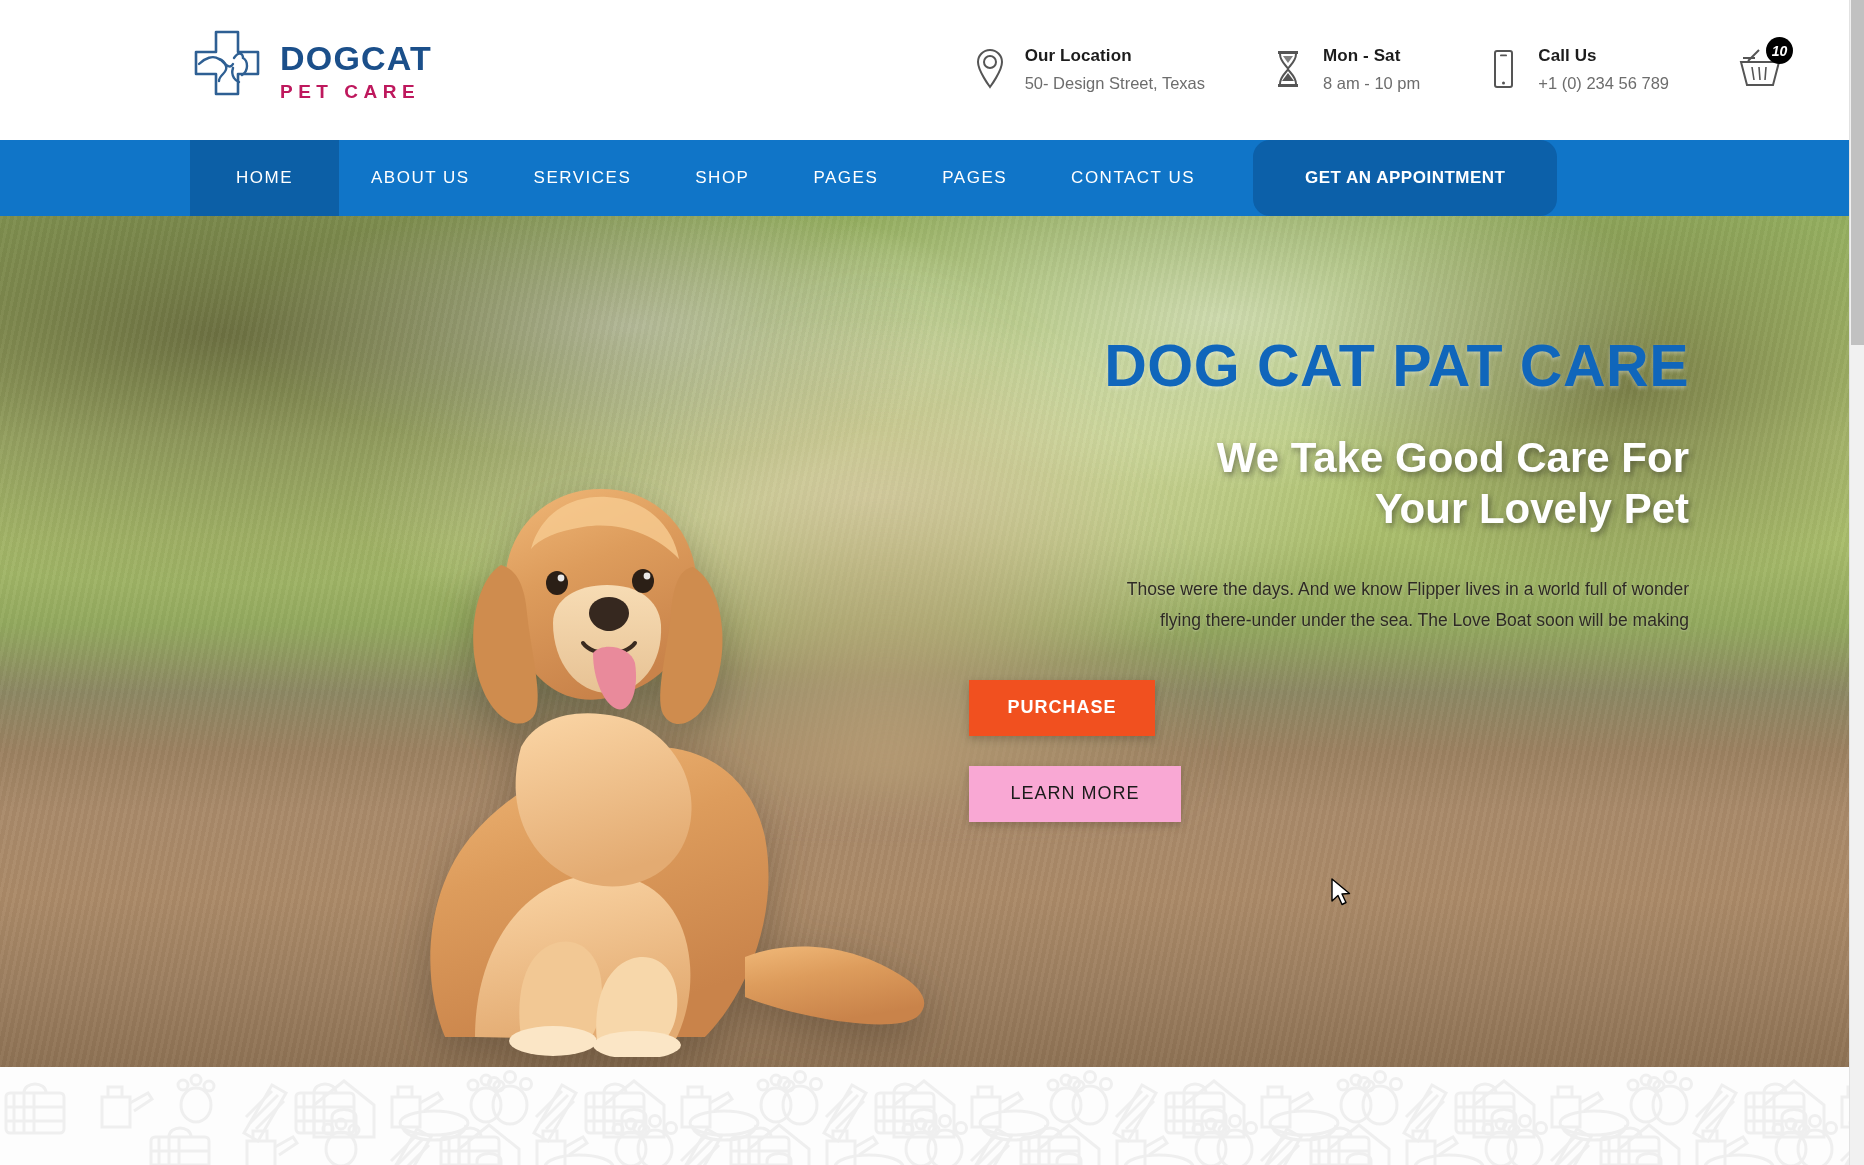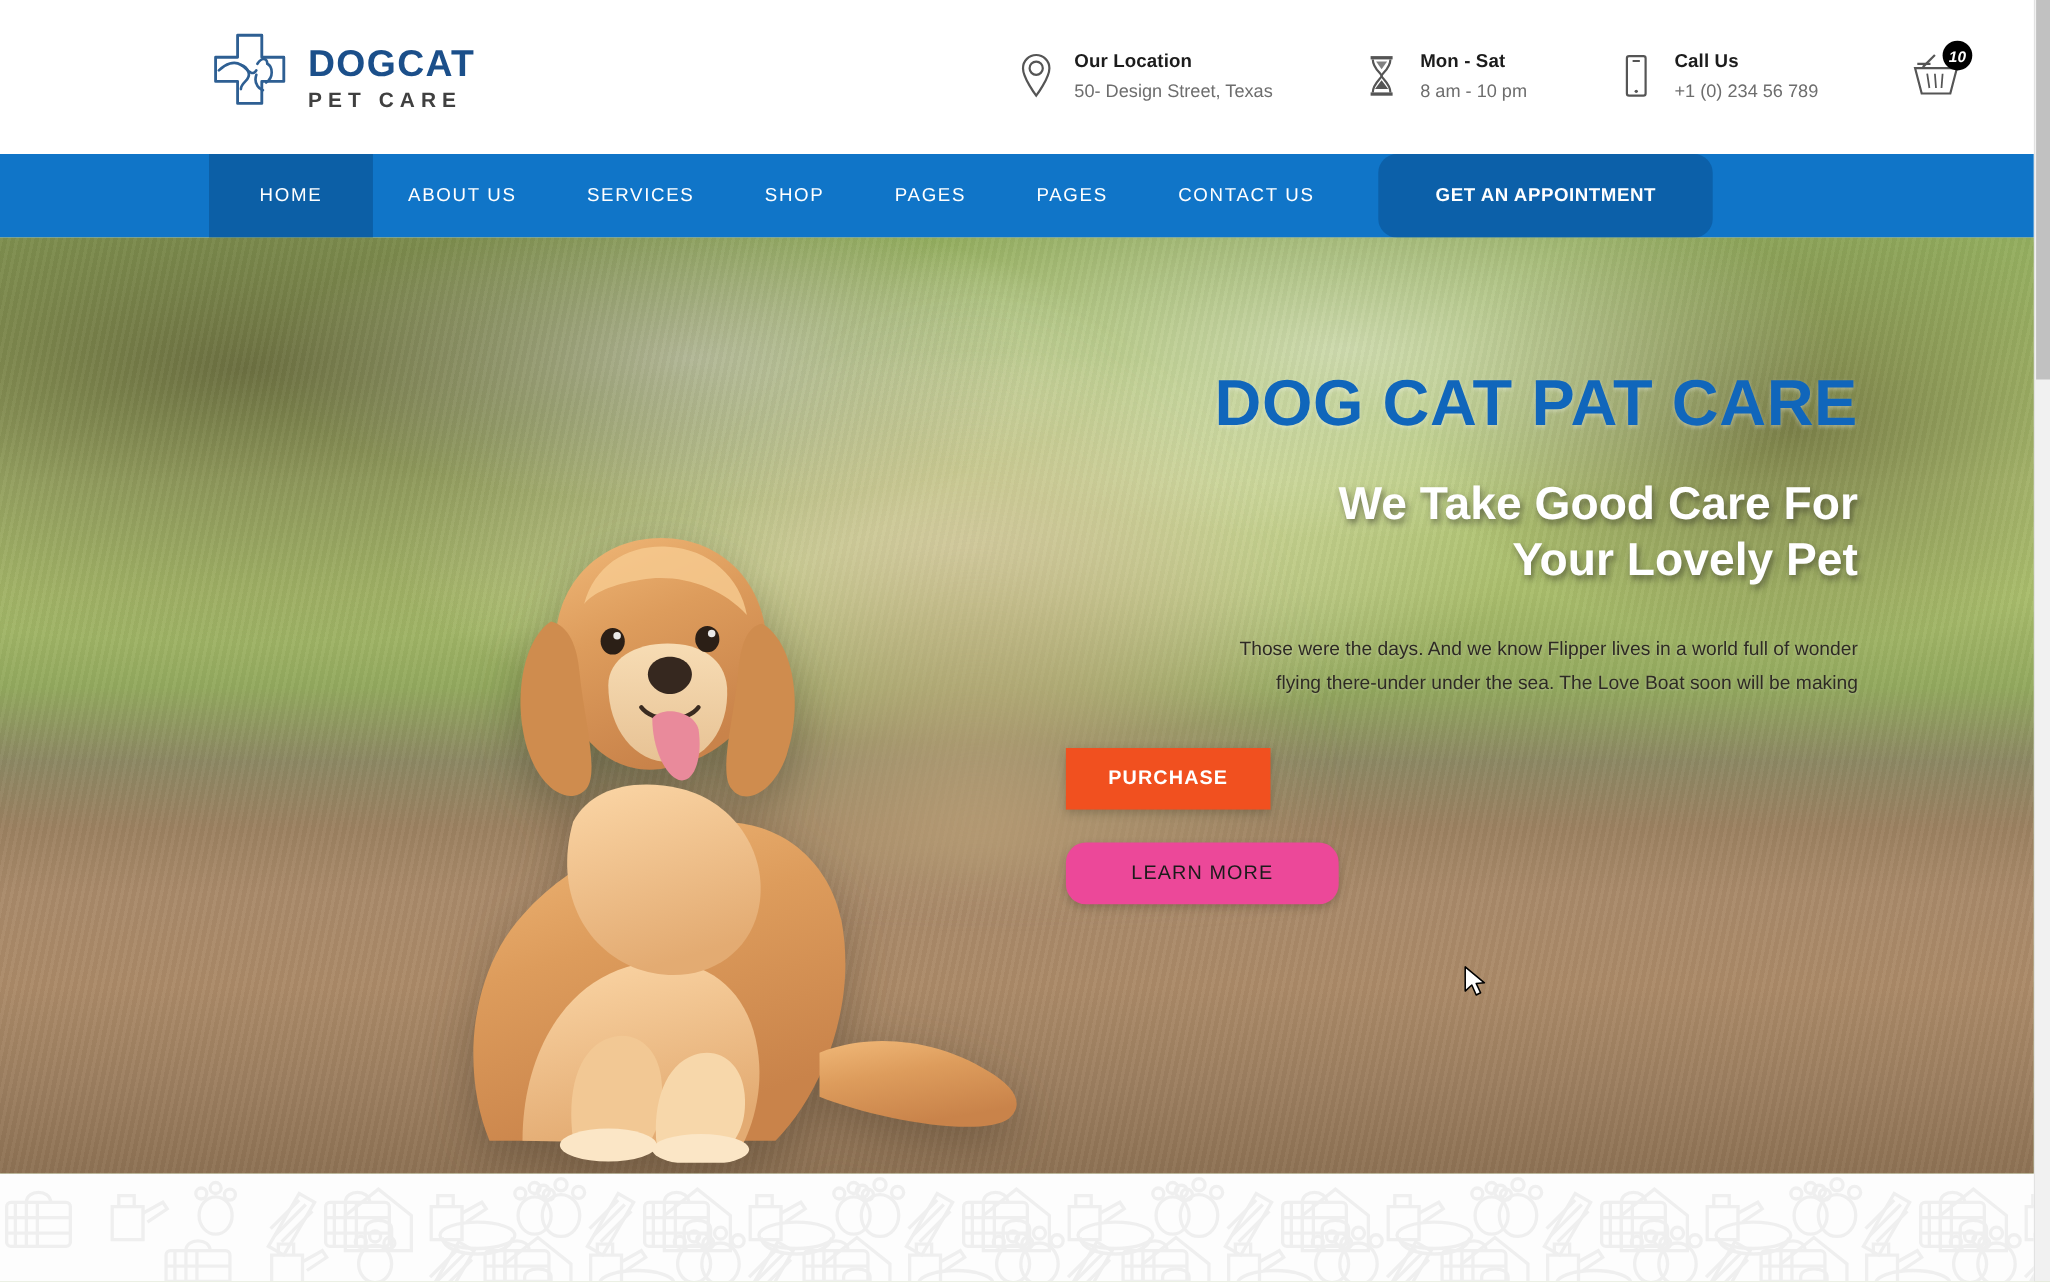--- a/index.html
+++ b/index.html
@@ -39,29 +39,29 @@
 
   .logo-wrap { display: flex; align-items: center; gap: 16px; }
   .logo-mark { width: 74px; height: 84px; flex: 0 0 auto; }
   .logo-text { line-height: 1; padding-top: 2px; }
   .logo-title {
     font-size: 34px; font-weight: bold; letter-spacing: 1.2px;
     color: #1b4f8a; font-family: "Liberation Sans", sans-serif;
   }
   .logo-sub {
     font-size: 19px; font-weight: bold; letter-spacing: 5.5px;
-    color: #404040; margin-top: 7px;
+    color: #be185d; margin-top: 7px;
   }
 
   .contacts {
     display: flex;
     align-items: center;
     margin-left: auto;
     padding-right: 62px;
-    gap: 16px;
+    gap: 0;
   }
   .contact-item {
     display: flex;
     align-items: center;
     gap: 16px;
     padding: 0 34px;
   }
   .contact-ico { width: 34px; height: 44px; flex: 0 0 auto; color: #4a4a4a; }
   .contact-txt { line-height: 1.35; }
   .contact-title {
@@ -222,25 +222,24 @@
     cursor: pointer;
     box-shadow: 0 3px 8px rgba(40,30,20,.25);
   }
   .btn-primary {
     background: #f1501f;
     color: #ffffff;
     font-weight: bold;
     width: 186px;
   }
   .btn-secondary {
-    background: #ec4899;
+    background: #f9a8d4;
     color: #1b1b1b;
-    width: 248px;
+    width: 212px;
     font-weight: normal;
-    border-radius: 18px;
   }
 
   
   .pattern {
     height: 98px;
     background: #fdfdfd;
     position: relative;
     overflow: hidden;
   }
   .pattern svg { position: absolute; left: 0; top: 0; }

